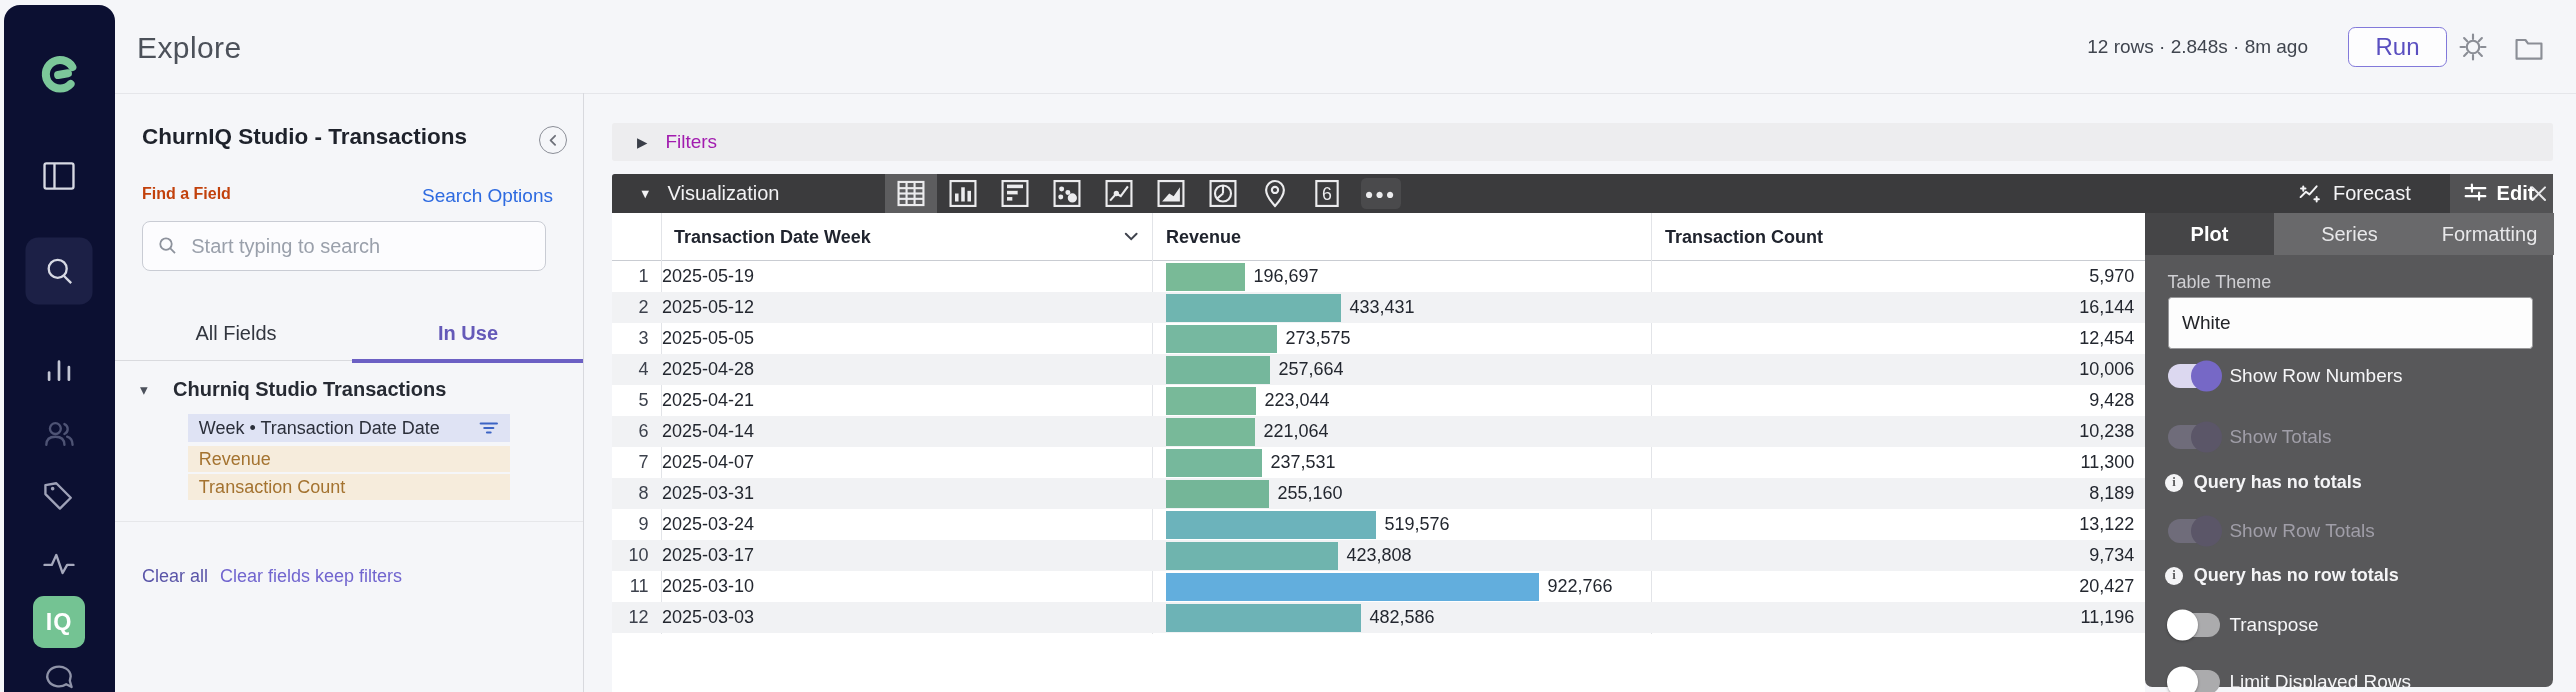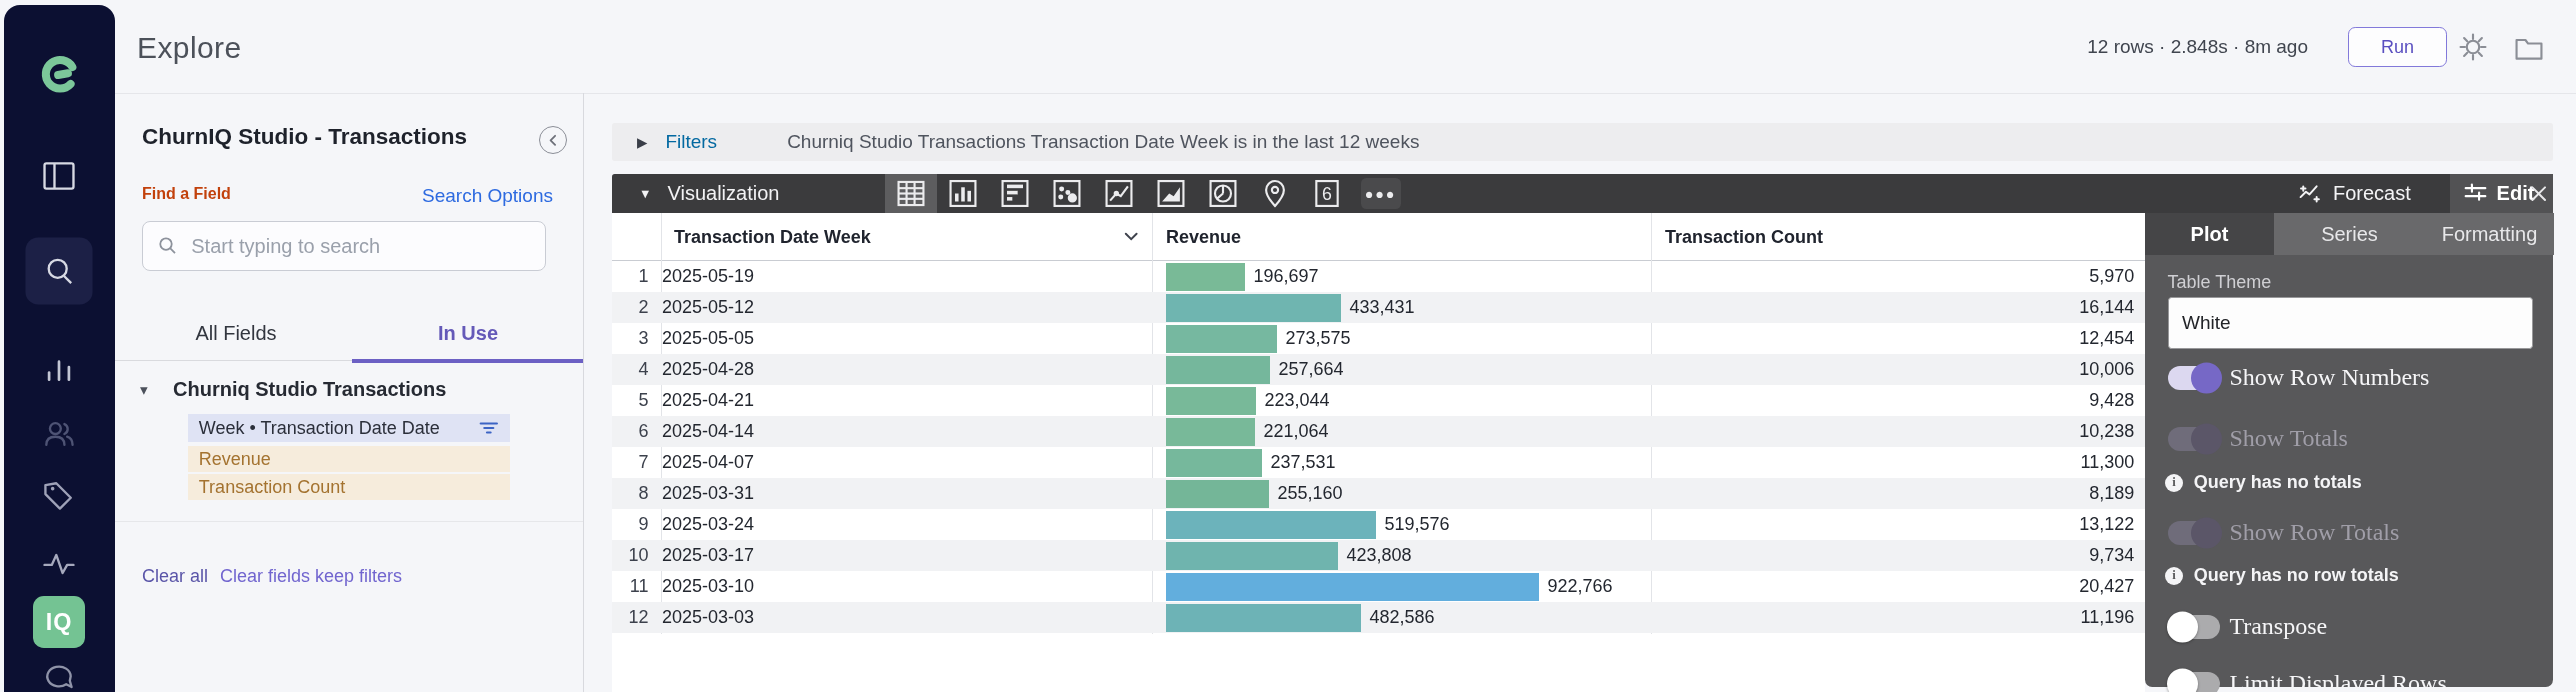--- a/index.html
+++ b/index.html
@@ -10,21 +10,21 @@
   
   #nav-rail { left:3.6px; top:5.4px; width:111px; height:687px; background:#0c1032; border-radius:16px 16px 0 0; }
   .rail-icon { position:absolute; left:50%; transform:translate(-50%,-50%); display:flex; align-items:center; justify-content:center; }
   .rail-tile { width:67px; height:67px; border-radius:12.6px; background:#1c2046; }
   .iq-badge { width:52px; height:52px; border-radius:10.8px; background:#74c393; color:#ffffff; font-size:23.4px; font-weight:bold; letter-spacing:0.9px; display:flex; align-items:center; justify-content:center; }
 
   
   #page-title { left:137px; top:31px; font-size:30px; color:#4c515a; letter-spacing:0.4px; }
   #header-divider { left:115px; top:93px; width:2461px; height:0.9px; background:#e5e6ea; }
   #query-meta { top:36px; right:268px; font-size:19px; color:#40454f; }
-  #run-button { left:2348px; top:27px; width:99px; height:40px; border:1.3px solid #8279da; border-radius:7.2px; background:#fdfdfe; color:#5a4fc0; font-size:18px; display:flex; align-items:center; justify-content:center; cursor:pointer; }
+  #run-button { left:2348px; top:27px; width:99px; height:40px; border:1.3px solid #8279da; border-radius:7.2px; background:#fdfdfe; color:#5a4fc0; font-size:24px; display:flex; align-items:center; justify-content:center; cursor:pointer; }
 
   
   #panel-divider { left:583px; top:93px; width:0.9px; height:600px; background:#d8d9de; }
   #explore-title { left:142px; top:124px; font-size:22.5px; font-weight:bold; color:#1e222b; }
   #collapse-btn { left:539px; top:126px; width:28px; height:28px; border:1.3px solid #8b8e97; border-radius:50%; display:flex; align-items:center; justify-content:center; }
   #find-a-field { left:142px; top:185px; font-size:16px; font-weight:bold; color:#c2410c; }
   #search-options { top:185px; left:422px; font-size:19px; color:#2d6ae0; cursor:pointer; }
   #field-search { left:142px; top:221px; width:404px; height:50px; border:1.3px solid #c9ccd4; border-radius:8px; background:#fcfcfe; display:flex; align-items:center; padding:0 14.4px; gap:12.6px; }
   #field-search input { border:none; outline:none; background:transparent; font-size:20px; color:#2a2e38; width:100%; font-family:"Liberation Sans",sans-serif; }
   #field-search input::placeholder { color:#9aa0ab; }
@@ -39,21 +39,21 @@
   #chip-week { top:414px; height:28px; background:#dfe3f4; color:#2b2f3a; justify-content:space-between; }
   #chip-revenue { top:446px; background:#f6ecdc; color:#a47330; }
   #chip-count { top:474px; background:#f6ecdc; color:#a47330; }
   #picker-bottom-divider { left:115px; top:521px; width:468px; height:0.9px; background:#e6e7ea; }
   #clear-all { left:142px; top:566px; font-size:18px; color:#5a55a8; cursor:pointer; }
   #clear-fields { left:220px; top:566px; font-size:18px; color:#7165cf; cursor:pointer; }
 
   
   #filters-bar { left:612px; top:123px; width:1941px; height:38px; background:#ededef; border-radius:2.7px; display:flex; align-items:center; }
   #filters-caret { margin-left:25px; font-size:13.5px; color:#3a3e48; }
-  #filters-label { margin-left:18px; font-size:19px; color:#0369a1; }
+  #filters-label { margin-left:18px; font-size:19px; color:#a21caf; }
   #filters-summary { margin-left:70px; font-size:19px; color:#4f545e; }
 
   
   #viz-bar { left:612px; top:174px; width:1941px; height:39px; background:#3b3b3d; border-radius:2.7px 2.7px 0 0; display:flex; align-items:center; }
   #viz-caret { margin-left:27px; font-size:12.6px; color:#f2f2f4; }
   #viz-label { margin-left:16px; font-size:20px; color:#f2f2f4; }
   .viz-icon-cell { width:52px; height:39px; display:flex; align-items:center; justify-content:center; cursor:pointer; }
   .viz-icon-cell.selected { background:#5d5d5f; }
   .viz-icon-cell svg { stroke:#ececee; fill:none; stroke-width:2.4; }
   #viz-more { width:40px; height:31px; background:#4a4a4c; border-radius:5.4px; margin-left:7.2px; display:flex; align-items:center; justify-content:center; color:#ececee; font-size:14.4px; letter-spacing:1.8px; cursor:pointer; }
@@ -90,21 +90,21 @@
   .knob { position:absolute; top:50%; transform:translateY(-50%); width:31px; height:31px; border-radius:50%; }
   .toggle-on .track { background:#dcd8f0; }
   .toggle-on .knob { right:-1.8px; background:#7668c6; }
   .toggle-on .tlabel { color:#f6f6f8; }
   .toggle-dis .track { background:#6f6c7a; }
   .toggle-dis .knob { right:-1.8px; background:#5b5668; }
   .toggle-dis .tlabel { color:#a09ea8; }
   .toggle-off .track { background:#ababad; }
   .toggle-off .knob { left:-1.8px; background:#ffffff; box-shadow:0 0.9px 2.7px rgba(0,0,0,.35); }
   .toggle-off .tlabel { color:#f6f6f8; }
-  .tlabel { font-size:24px;font-family:Liberation Serif, serif; }
+  .tlabel { font-size:19px; }
   .info-note { position:absolute; left:20px; display:flex; align-items:center; gap:10.8px; font-size:18px; font-weight:bold; color:#f4f4f6; }
   .info-glyph { width:18px; height:18px; border-radius:50%; background:#f4f4f6; color:#58585a; font-size:12.6px; font-weight:bold; display:flex; align-items:center; justify-content:center; flex:none; font-family:"Liberation Serif",serif; }
 </style>
 </head>
 <body>
 
 <div id="nav-rail" class="abs">
   <div class="rail-icon" style="top:70px">
     <svg width="41" height="41" viewBox="0 0 46 46" fill="none" stroke="#7cc79a" stroke-width="9" stroke-linecap="round">
       <path d="M38 14 A 16 16 0 1 0 36 33"></path>
@@ -207,21 +207,20 @@
 <div id="chip-revenue" class="abs field-chip">Revenue</div>
 <div id="chip-count" class="abs field-chip">Transaction Count</div>
 <div id="picker-bottom-divider" class="abs"></div>
 <div id="clear-all" class="abs">Clear all</div>
 <div id="clear-fields" class="abs">Clear fields keep filters</div>
 <div id="panel-divider" class="abs"></div>
 
 <div id="filters-bar" class="abs">
   <span id="filters-caret">▶</span>
   <span id="filters-label">Filters</span>
-  <span id="filters-summary">Churniq Studio Transactions Transaction Date Week is in the last 12 weeks</span>
 </div>
 
 <div id="viz-bar" class="abs">
   <span id="viz-caret">▼</span>
   <span id="viz-label">Visualization</span>
   <div style="width:106px"></div>
   <div class="viz-icon-cell selected">
     <svg width="32" height="31" viewBox="0 0 36 34">
       <rect x="4" y="4" width="28" height="26"></rect>
         <line x1="4" y1="11" x2="32" y2="11"></line>

